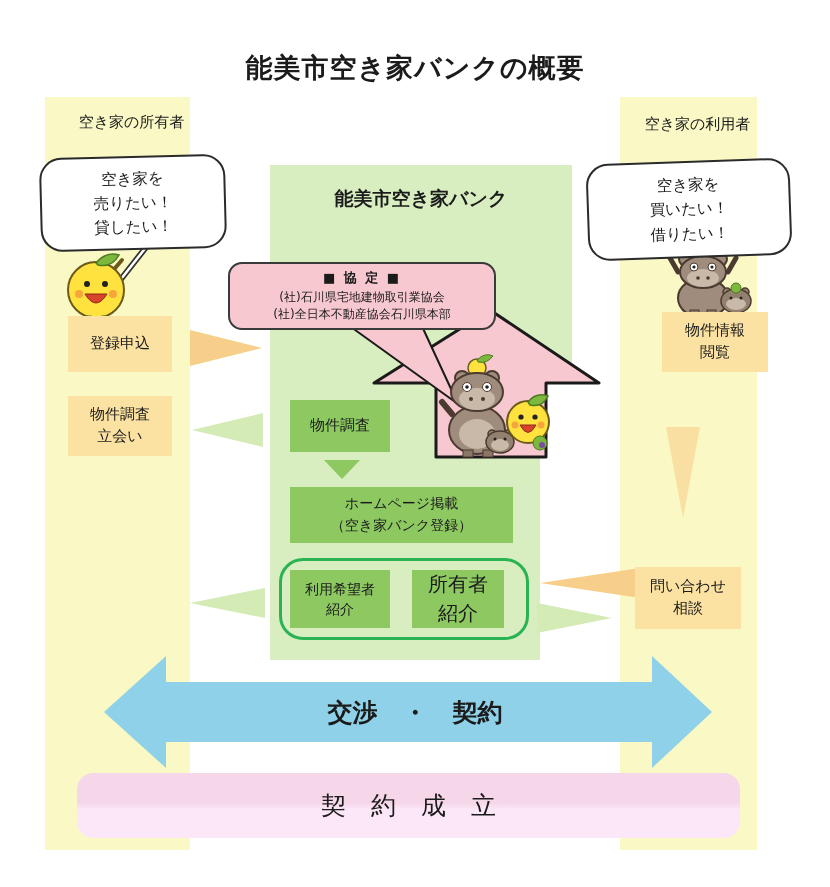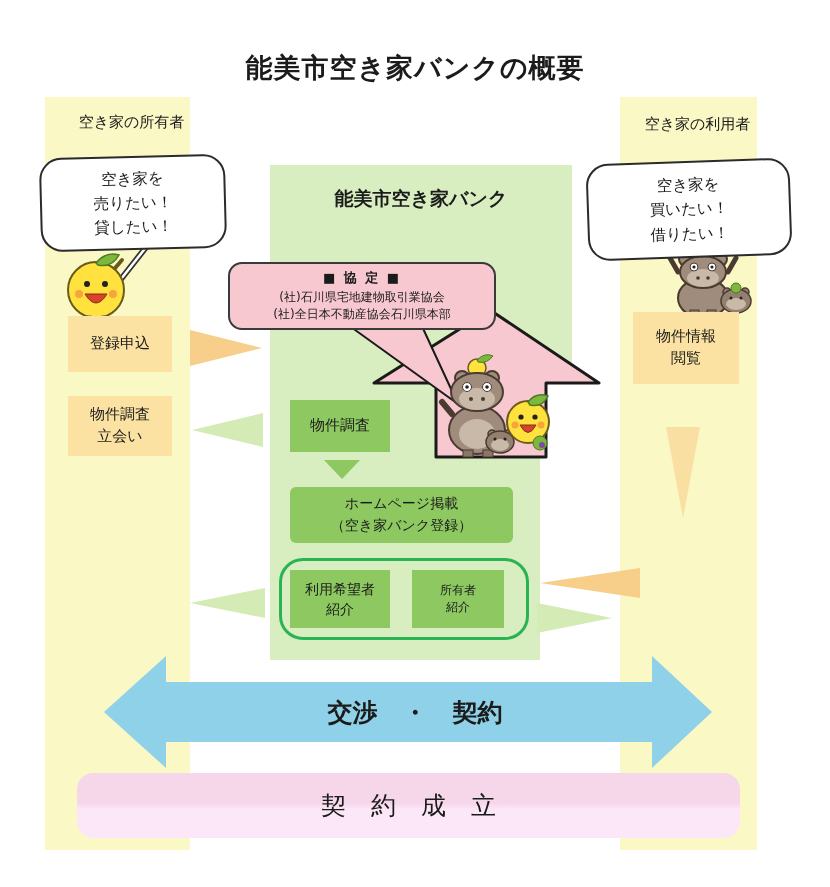--- a/index.html
+++ b/index.html
@@ -45,29 +45,29 @@
   .flow-green{fill:var(--arrow_light_green);}
   .flow-down-yellow{fill:#F9DFA2;}
   .tri-green{fill:var(--box_green);}
   .blue-arrow{fill:var(--arrow_blue);}
   .pink-shape{fill:var(--pink);stroke:#1a1a1a;stroke-width:3;stroke-linejoin:round;}
   .pink-tail{fill:var(--pink);stroke:#1a1a1a;stroke-width:2;stroke-linejoin:round;}
 
   .ybox{background:var(--box_yellow);font-size:15px;line-height:1.45;z-index:2;}
   .box-registration{left:68px;top:316px;width:104px;height:56px;}
   .box-survey-attend{left:68px;top:396px;width:104px;height:60px;}
-  .box-info-browse{left:633px;top:312px;width:106px;height:72px;}
+  .box-info-browse{left:662px;top:312px;width:106px;height:60px;}
   .box-inquiry{left:635px;top:567px;width:106px;height:62px;}
 
   .gbox{background:var(--box_green);font-size:15px;line-height:1.45;z-index:2;}
   .box-bukken{left:290px;top:400px;width:100px;height:52px;}
-  .box-homepage{left:290px;top:487px;width:223px;height:56px;font-size:14px;line-height:1.55;border-radius:6px;}
+  .box-homepage{left:290px;top:487px;width:223px;height:56px;font-size:14px;line-height:1.55;}
   .intro-frame{left:279px;top:558px;width:250px;height:82px;border:3px solid var(--frame_green);border-radius:24px;z-index:2;}
   .box-intro-users{left:290px;top:570px;width:100px;height:58px;font-size:14px;}
-  .box-intro-owner{left:412px;top:570px;width:92px;height:58px;font-size:12px;}
+  .box-intro-owner{left:412px;top:570px;width:92px;height:58px;font-size:20px;}
 
   .agreement{left:228px;top:262px;width:268px;height:68px;background:var(--pink);
     border:2px solid #3a3a3a;border-radius:14px;z-index:3;
     display:flex;flex-direction:column;align-items:center;justify-content:center;}
   .agreement-heading{font-size:13px;font-weight:bold;letter-spacing:2px;}
   .agreement-members{font-size:12px;line-height:1.45;text-align:center;margin-top:2px;}
 
   .bubble{background:#fff;border:2.5px solid #2b2b2b;border-radius:22px;z-index:4;
     font-size:15.5px;line-height:1.55;}
   .bubble-left{left:40px;top:156px;width:186px;height:94px;transform:rotate(-1.5deg);}
@@ -196,20 +196,22 @@
     </g>
 
     <polygon class="blue-arrow" points="104,712 166,656 166,682 652,682 652,656 712,712 652,768 652,742 166,742 166,768"></polygon>
   </svg>
 
   <div class="abs ybox center-flex pre box-registration">登録申込</div>
   <div class="abs ybox center-flex pre box-survey-attend">物件調査
 立会い</div>
   <div class="abs ybox center-flex pre box-info-browse">物件情報
 閲覧</div>
+  <div class="abs ybox center-flex pre box-inquiry">問い合わせ
+相談</div>
 
   <div class="abs gbox center-flex pre box-bukken">物件調査</div>
   <div class="abs gbox center-flex pre box-homepage">ホームページ掲載
 （空き家バンク登録）</div>
   <div class="abs intro-frame"></div>
   <div class="abs gbox center-flex pre box-intro-users">利用希望者
 紹介</div>
   <div class="abs gbox center-flex pre box-intro-owner">所有者
 紹介</div>
 

